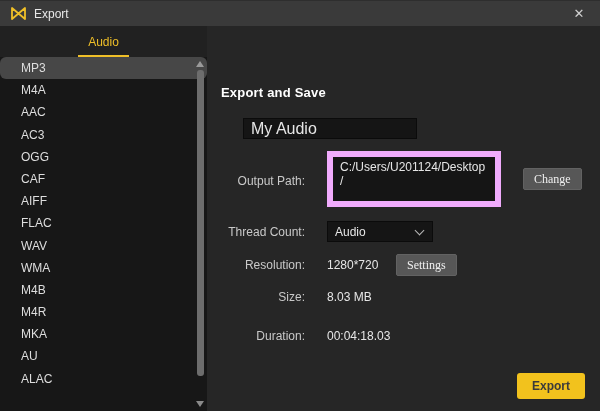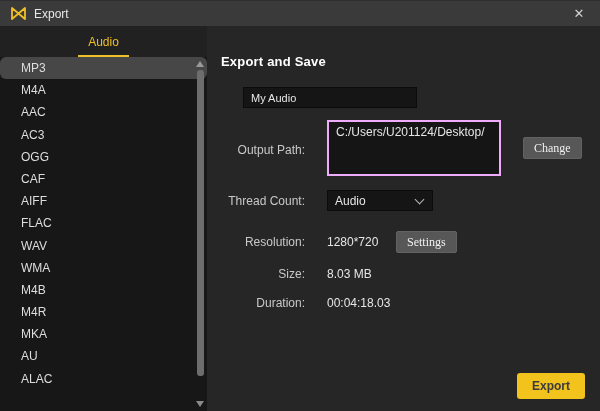--- a/index.html
+++ b/index.html
@@ -47,45 +47,45 @@
   .sb-up, .sb-down { position:absolute; left:1px; width:0; height:0; }
   .sb-up    { top:4px;    border-left:4.5px solid transparent; border-right:4.5px solid transparent; border-bottom:6px solid #9a9a9a; }
   .sb-down  { bottom:4px; border-left:4.5px solid transparent; border-right:4.5px solid transparent; border-top:6px solid #8a8a8a; }
   .sb-thumb {
     position:absolute; top:13px; left:1.5px; width:7px; height:306px;
     background:#6d6d6d; border-radius:3px;
   }
 
   
   .main { flex:1; background:#262626; position:relative; padding:28px 14px 0 14px; }
-  .heading { font-size:13px; font-weight:bold; color:#ffffff; letter-spacing:.2px; }
+  .heading { font-size:13px; font-weight:bold; color:#ffffff; letter-spacing:.2px;margin-top:31px; }
 
   .row { display:flex; align-items:center; }
   .row.top { align-items:center; }
   .row .lbl {
     width:84px; text-align:right; color:#c9c9c9; font-size:12px;
     flex:none; padding-top:0;
   }
   .row.top .lbl { padding-top:4px; }
   .ctrl { margin-left:22px; }
 
   .r-name { margin-top:18px; }
   .r-path { margin-top:12px; }
   .r-thread { margin-top:14px; }
-  .r-res { margin-top:20px; }
+  .r-res { margin-top:12px; }
   .r-size { margin-top:14px; }
-  .r-dur { margin-top:15px; }
+  .r-dur { margin-top:25px; }
 
   .text-input {
     width:174px; height:21px; background:#151515; border:1px solid #0b0b0b;
-    color:#e6e6e6; font-size:11px; padding:0 7px;
+    color:#e6e6e6; font-size:16px; padding:0 7px;
     font-family:"Liberation Sans", sans-serif; outline:none;
   }
   .path-box {
-    width:174px; height:56px; background:#151515; border:2px solid #f0abfc;
+    width:174px; height:56px; background:#151515; border:6px solid #f0abfc;
     color:#e6e6e6; font-size:12px; padding:3px 7px; resize:none;
     font-family:"Liberation Sans", sans-serif; outline:none; overflow:hidden;
   }
   .gray-btn {
     margin-left:22px; height:22px; padding:0 10px;
     background:#575757; border:1px solid #626262; border-radius:2px;
     color:#f0f0f0; font-size:12px; cursor:default;
     font-family:Liberation Serif, serif;
   }
   .gray-btn.inline { margin-left:13px; }

